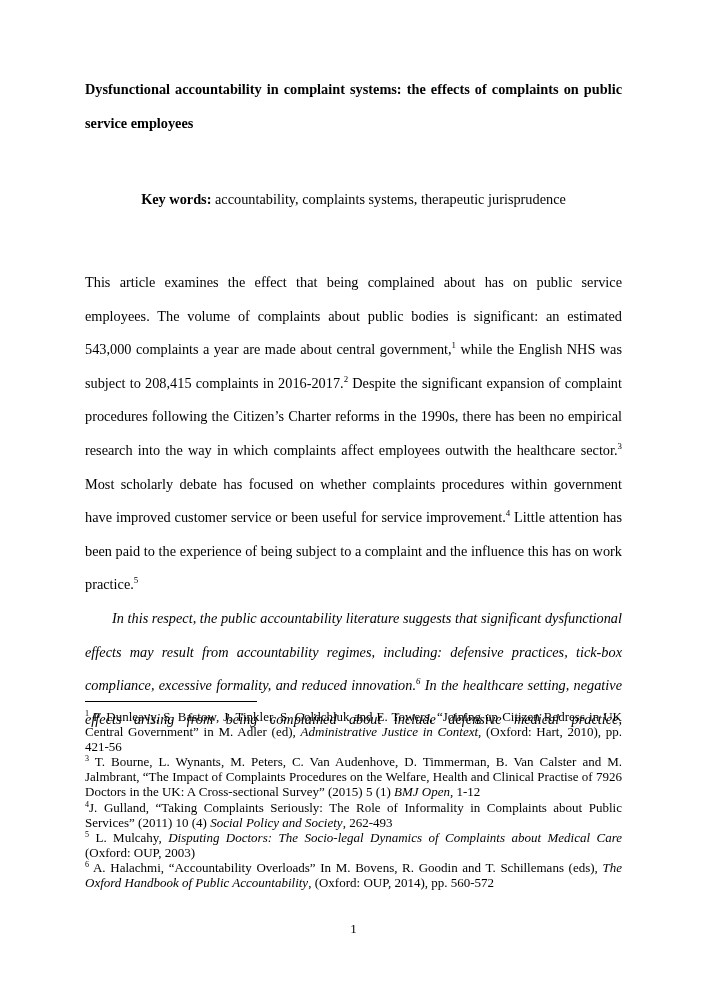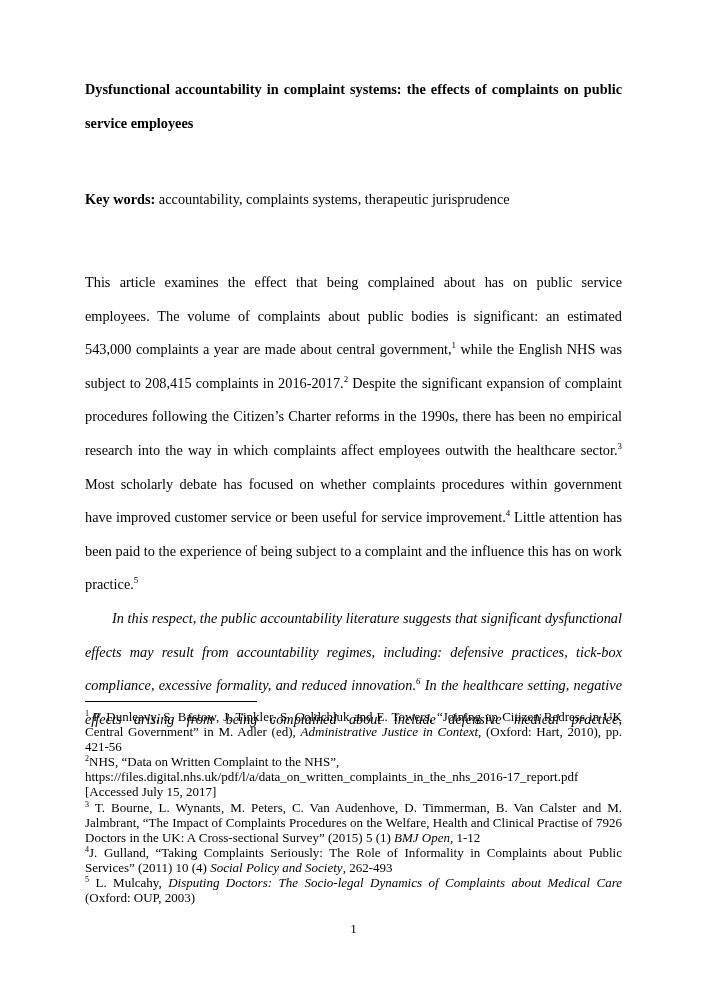--- a/index.html
+++ b/index.html
@@ -17,21 +17,21 @@
   .title {
     font-size: 14.3px;
     font-weight: bold;
     line-height: 34px;
     text-align: justify;
   }
   .keywords {
     margin: 42px 0 0 0;
     font-size: 14.3px;
     line-height: 34px;
-    text-align: left;
+    text-align: center;
   }
   .content { margin-top: 50px; }
   .content p {
     margin: 0;
     font-size: 14.3px;
     line-height: 33.6px;
     text-align: justify;
   }
   .content p.indent { text-indent: 27px; font-style: italic; }
   .content p.jlast { text-align-last: justify; }
@@ -76,22 +76,22 @@
 
   <div class="content">
       <p><span>This article examines the effect that being complained about has on public service employees. The volume of complaints about public bodies is significant: an estimated 543,000 complaints a year are made about central government,</span><sup>1</sup><span> while the English NHS was subject to 208,415 complaints in 2016-2017.</span><sup>2</sup><span> Despite the significant expansion of complaint procedures following the Citizen’s Charter reforms in the 1990s, there has been no empirical research into the way in which complaints affect employees outwith the healthcare sector.</span><sup>3</sup><span> Most scholarly debate has focused on whether complaints procedures within government have improved customer service or been useful for service improvement.</span><sup>4</sup><span> Little attention has been paid to the experience of being subject to a complaint and the influence this has on work practice.</span><sup>5</sup></p>
       <p class="indent jlast"><span>In this respect, the public accountability literature suggests that significant dysfunctional effects may result from accountability regimes, including: defensive practices, tick-box compliance, excessive formality, and reduced innovation.</span><sup>6</sup><span> In the healthcare setting, negative effects arising from being complained about include defensive medical practice,</span></p>
     </div>
 
   <div class="footnote-area">
     <div class="footnote-sep"></div>
     <div class="footnotes">
         <p><sup>1</sup><span> P. Dunleavy, S. Bastow, J. Tinkler, S. Goldchluk and E. Towers, “Joining up Citizen Redress in UK Central Government” in M. Adler (ed), </span><span class="i">Administrative Justice in Context</span><span>, (Oxford: Hart, 2010), pp. 421-56</span></p>
-        <p><sup>2</sup><span>NHS, “Data on Written Complaint to the NHS”,</span><br><span>https://files.digital.nhs.uk/pdf/l/a/data_on_written_complaints_in_the_nhs_2016-17_report.pdf [Accessed July 15, 2017]</span></p>
         <p><sup>3</sup><span> T. Bourne, L. Wynants, M. Peters, C. Van Audenhove, D. Timmerman, B. Van Calster and M. Jalmbrant, “The Impact of Complaints Procedures on the Welfare, Health and Clinical Practise of 7926 Doctors in the UK: A Cross-sectional Survey” (2015) 5 (1) </span><span class="i">BMJ Open</span><span>, 1-12</span></p>
         <p><sup>4</sup><span>J. Gulland, “Taking Complaints Seriously: The Role of Informality in Complaints about Public Services” (2011) 10 (4) </span><span class="i">Social Policy and Society</span><span>, 262-493</span></p>
         <p><sup>5</sup><span> L. Mulcahy, </span><span class="i">Disputing Doctors: The Socio-legal Dynamics of Complaints about Medical Care</span><span> (Oxford: OUP, 2003)</span></p>
+        <p><sup>6</sup><span> A. Halachmi, “Accountability Overloads” In M. Bovens, R. Goodin and T. Schillemans (eds), </span><span class="i">The Oxford Handbook of Public Accountability</span><span>, (Oxford: OUP, 2014), pp. 560-572</span></p>
       </div>
   </div>
 
   <div class="page-number">1</div>
 
 </div>
 
 </body></html>

